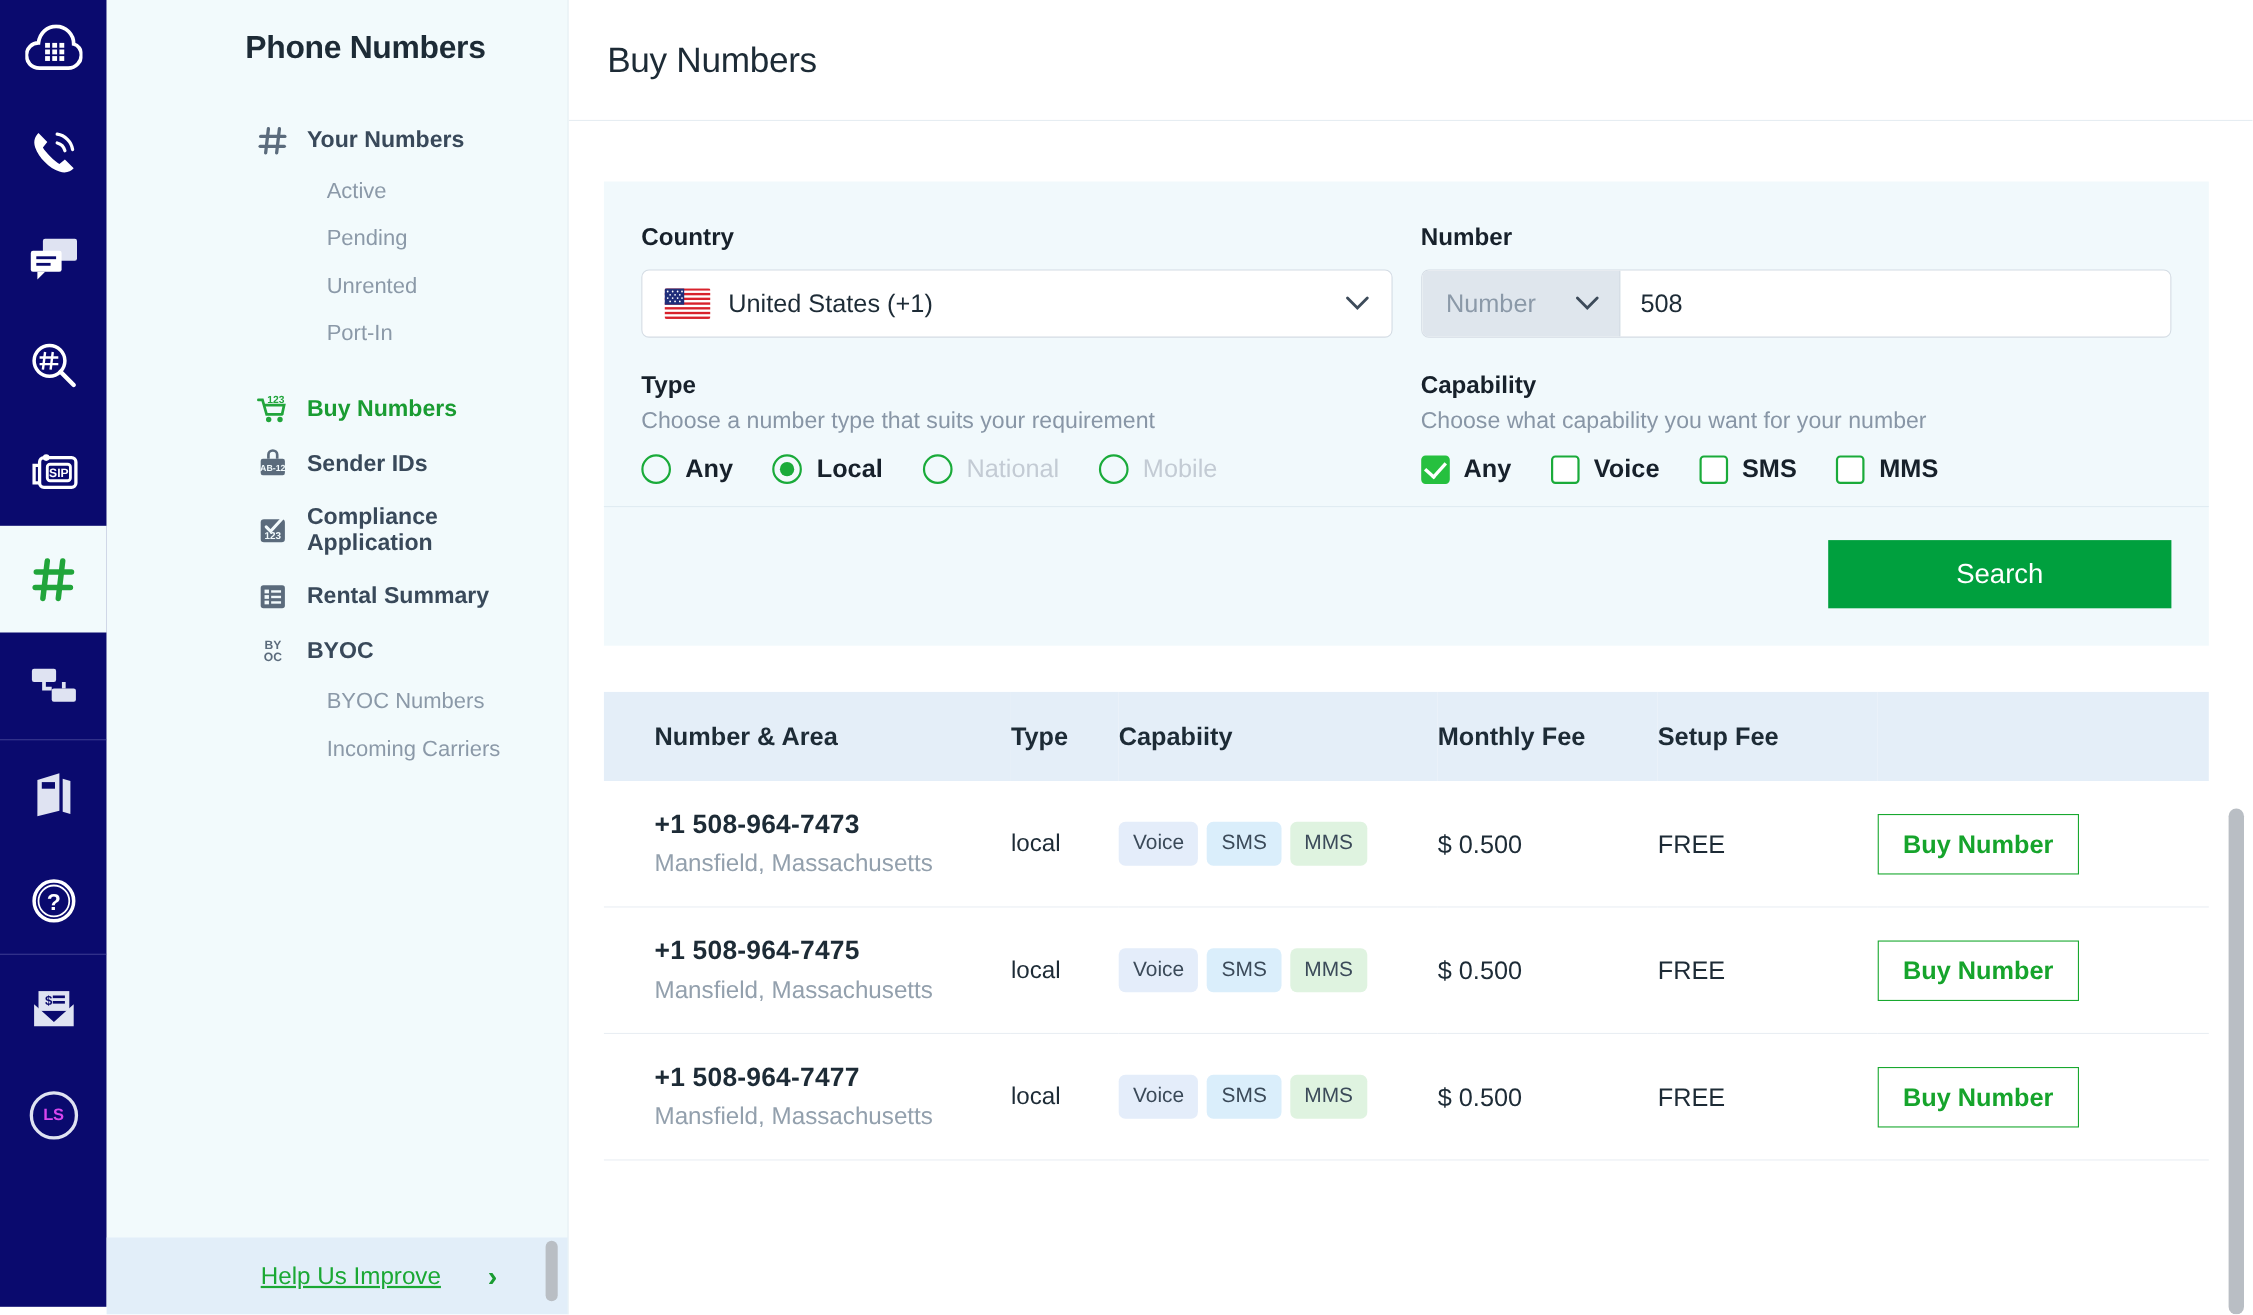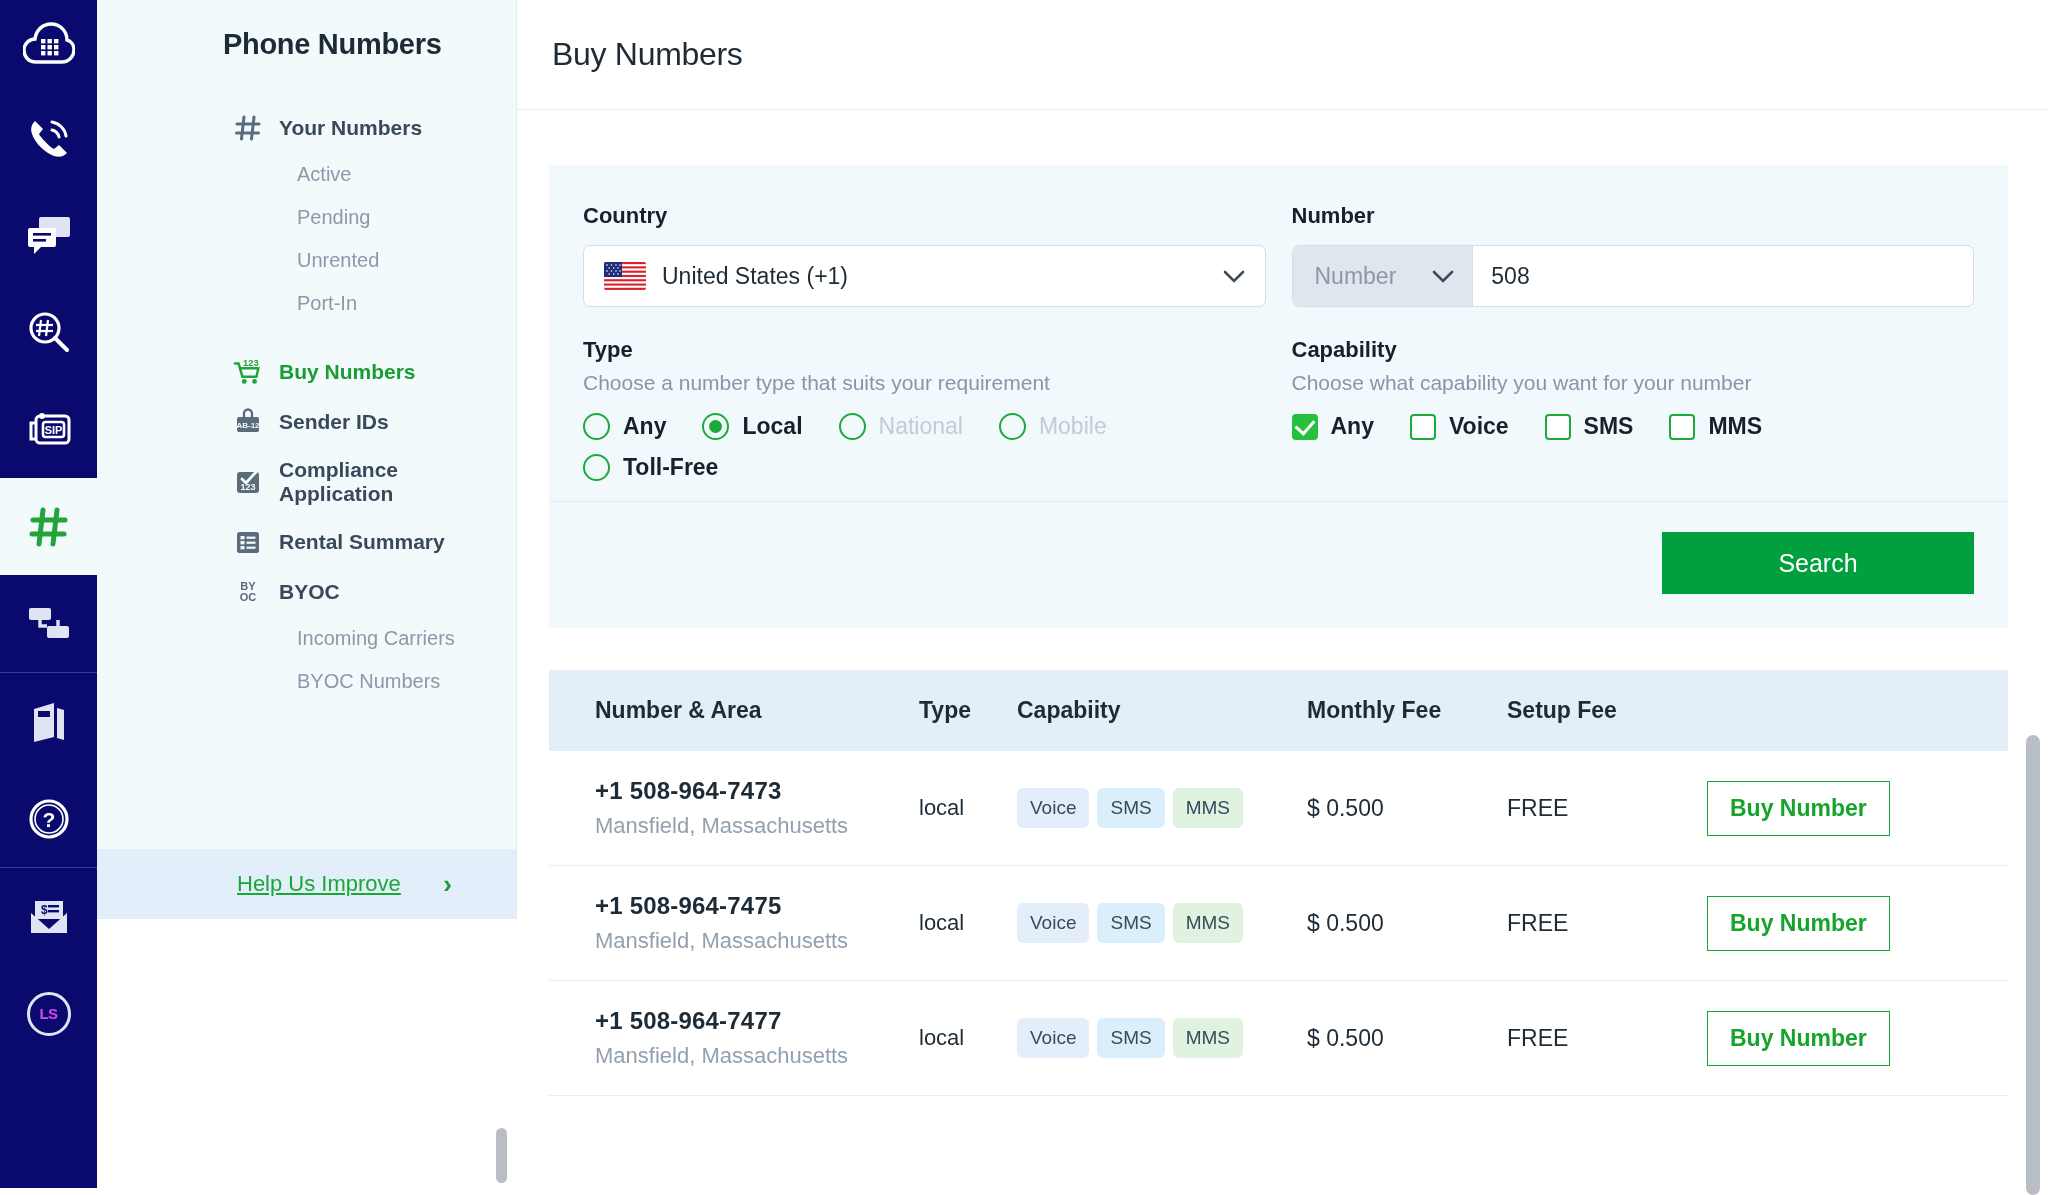--- a/index.html
+++ b/index.html
@@ -32,21 +32,21 @@
   .avatar-circle {
     width: 44px; height: 44px; border-radius: 50%;
     border: 3px solid #dfe3f2;
     display: flex; align-items: center; justify-content: center;
     color: #d946ef; font-size: 15px; font-weight: bold;
     letter-spacing: -0.5px;
   }
 
   
   .sidebar {
-    width: 420px; flex: 0 0 420px; height: 919px;
+    width: 420px; flex: 0 0 420px; height: 1195px;
     background: #f2fafc;
     border-right: 1px solid #e2eaf0;
     display: flex; flex-direction: column;
     position: relative;
   }
   .sidebar-title {
     font-size: 29px; font-weight: bold; color: #1d2b36;
     padding: 28px 0 0 126px;
     letter-spacing: -0.3px;
   }
@@ -415,22 +415,22 @@
 
       <div class="nav-group-head">
         <span class="nav-icon">
           <svg width="30" height="28" viewBox="0 0 30 28">
             <text x="15" y="12" font-family="Liberation Sans, sans-serif" font-size="11" font-weight="bold" fill="#5b6b7c" text-anchor="middle">BY</text>
             <text x="15" y="23" font-family="Liberation Sans, sans-serif" font-size="11" font-weight="bold" fill="#5b6b7c" text-anchor="middle">OC</text>
           </svg>
         </span>
         <span class="nav-label">BYOC</span>
       </div>
+      <div class="nav-sub">BYOC Numbers</div>
       <div class="nav-sub">Incoming Carriers</div>
-      <div class="nav-sub">BYOC Numbers</div>
 
     </div>
 
     <div class="help-row">
       <span class="help-label">Help Us Improve</span>
       <span class="help-chevron">›</span>
     </div>
 
     <div class="sb-scroll"></div>
   </div>
@@ -502,26 +502,20 @@
             </label>
             <label class="opt disabled">
               <span class="radio"></span>
               <span class="opt-label">National</span>
             </label>
             <label class="opt disabled">
               <span class="radio"></span>
               <span class="opt-label">Mobile</span>
             </label>
           </div>
-          <div class="opt-row">
-            <label class="opt">
-              <span class="radio"></span>
-              <span class="opt-label">Toll-Free</span>
-            </label>
-          </div>
         </div>
 
         <div class="col">
           <div class="field-label">Number</div>
           <div class="number-group">
             <div class="number-prefix">
               <span class="pfx-text">Number</span>
               <span class="chev">
                 <svg width="22" height="13" viewBox="0 0 22 13">
                     <path d="M2 2 L11 11 L20 2" fill="none" stroke="#3d4b5a" stroke-width="2.6" stroke-linecap="round"></path>

